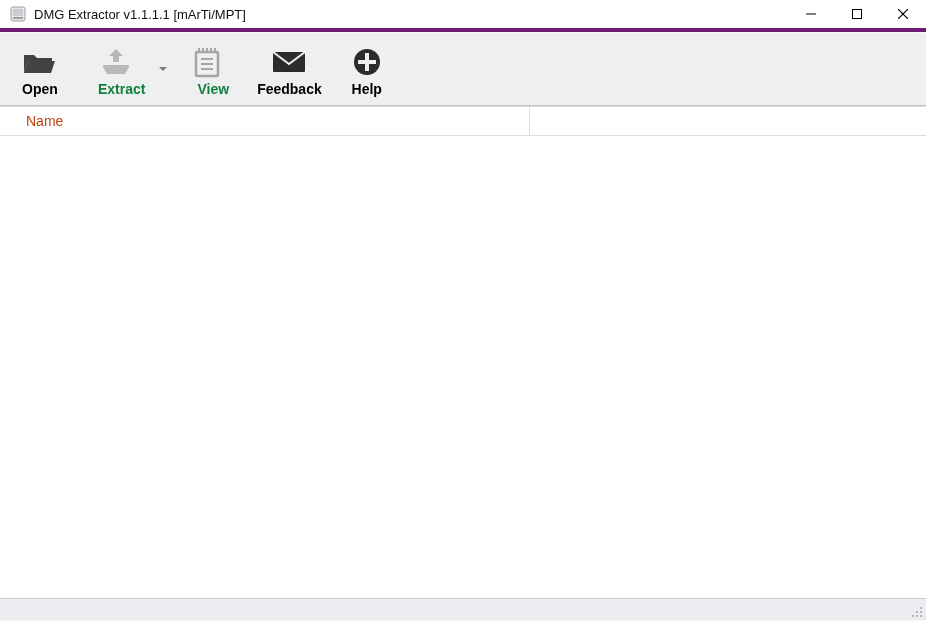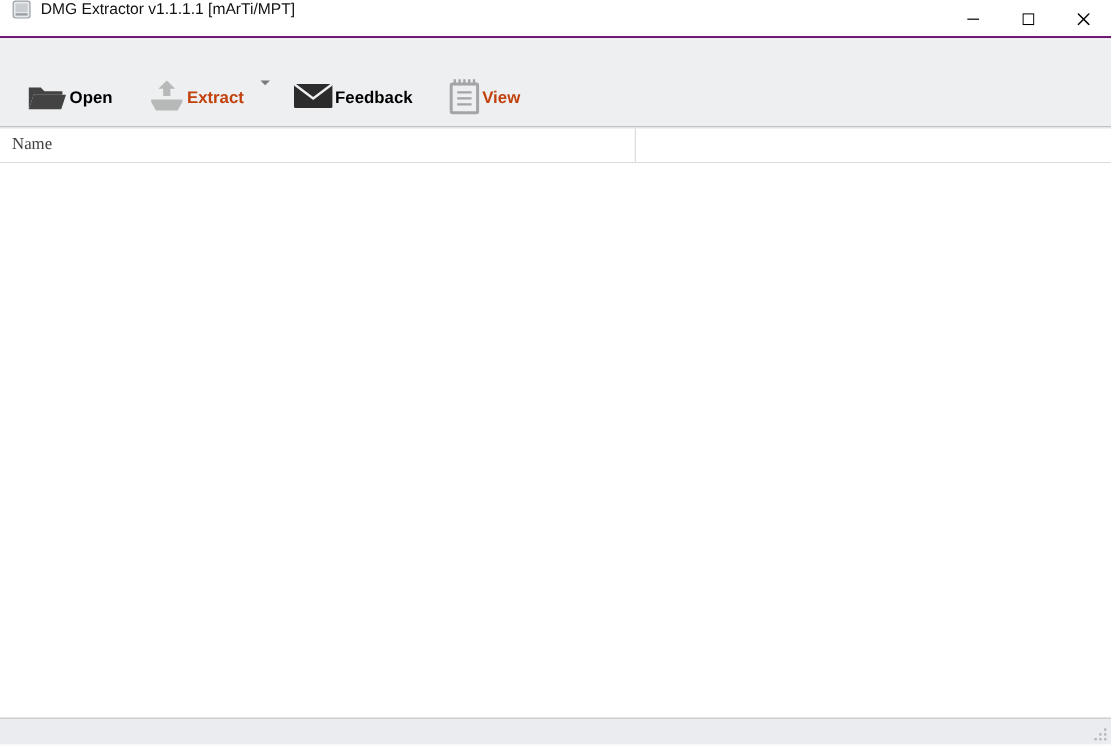--- a/index.html
+++ b/index.html
@@ -11,23 +11,23 @@
       width: 926px;
       height: 622px;
       overflow: hidden;
       display: flex;
       flex-direction: column;
     }
     
     .titlebar {
       height: 32px;
       display: flex;
-      align-items: flex-start;
-      background: #fff;
-      border-bottom: 2px solid #701a75;
+      align-items: center;
+      background: #fff;
+      border-bottom: 4px solid #701a75;
     }
     .titlebar-icon {
       width: 16px; height: 16px;
       margin: 0 8px 0 10px;
       display: flex; align-items: center; justify-content: center;
     }
     .titlebar-title { flex: 0 0 auto; font-size: 13px; color: #111; }
     .titlebar-spacer { flex: 1 1 auto; }
     .winbtn {
       width: 46px; height: 32px;
@@ -41,36 +41,36 @@
       background: #edeff1;
       border-top: 1px solid #f7f8fa;
       border-bottom: 1px solid #c3c3c3;
       padding: 6px 8px 6px 8px;
       display: flex;
       align-items: flex-end;
       gap: 0;
     }
     .tbtn {
       display: flex;
-      flex-direction: row;
+      flex-direction: column;
       align-items: center;
       justify-content: flex-end;
       padding: 2px 14px 2px 14px;
       min-width: 62px;
       cursor: default;
       user-select: none;
     }
     .tbtn .icon-wrap { height: 34px; display: flex; align-items: center; justify-content: center; }
     .tbtn .label {
       font-size: 14px;
       font-weight: 700;
       color: #000;
       margin-top: 2px;
     }
-    .tbtn.disabled .label { color: #c2410c; }
+    .tbtn.disabled .label { color: #15803d; margin-left: 12px; }
     .tbtn.disabled svg { opacity: 0.65; }
     .split-caret {
       align-self: center;
       padding: 0 4px 0 0;
       color: #7a7a7a;
       height: 60px;
       display: flex;
       align-items: center;
     }
 
@@ -79,26 +79,25 @@
       height: 30px;
       display: flex;
       align-items: stretch;
       border-top: 1px solid #d9dde1;
       border-bottom: 1px solid #d9dde1;
       background: #fff;
     }
     .col {
       display: flex;
       align-items: center;
-      padding: 0 10px;
+      padding: 0 26px;
       font-size: 14px;
-      color: #404040;
+      color: #c2410c;
       border-right: 1px solid #d9dde1;
       white-space: nowrap;
-      font-family: Liberation Serif, serif;
     }
     .col.name { flex: 0 0 530px; justify-content: flex-start; }
     .col.size { flex: 0 0 150px; justify-content: flex-end; }
     .col.modified { flex: 0 0 164px; justify-content: flex-end; }
     .col.remainder { flex: 1 1 auto; border-right: none; }
 
     
     .list-body {
       flex: 1 1 auto;
       background: #fff;
@@ -175,49 +174,59 @@
       </svg>
     </span>
     <span class="label">Extract</span>
   </div>
   <span class="split-caret">
     <svg width="8" height="8" viewBox="0 0 8 8">
         <path d="M0 2 l4 4 l4 -4 Z" fill="#7a7a7a"></path>
       </svg>
   </span>
 
-  <div class="tbtn">
-    <span class="icon-wrap">
-      <svg width="36" height="26" viewBox="0 0 36 26">
-        <rect x="2" y="3" width="32" height="20" rx="1" fill="#2b2b2b"></rect>
-        <path d="M2 3 l16 12 l16 -12" fill="none" stroke="#edeff1" stroke-width="2"></path>
-      </svg>
-    </span>
-    <span class="label">Feedback</span>
-  </div>
-
   <div class="tbtn disabled">
     <span class="icon-wrap">
       <svg width="30" height="32" viewBox="0 0 30 32">
         <rect x="4" y="6" width="22" height="24" rx="1" fill="none" stroke="#7e7e7e" stroke-width="2.5"></rect>
         <line x1="9" y1="13" x2="21" y2="13" stroke="#7e7e7e" stroke-width="2"></line>
         <line x1="9" y1="18" x2="21" y2="18" stroke="#7e7e7e" stroke-width="2"></line>
         <line x1="9" y1="23" x2="21" y2="23" stroke="#7e7e7e" stroke-width="2"></line>
         <g stroke="#7e7e7e" stroke-width="2">
           <line x1="7" y1="2" x2="7" y2="7"></line>
             <line x1="11" y1="2" x2="11" y2="7"></line>
           <line x1="15" y1="2" x2="15" y2="7"></line>
             <line x1="19" y1="2" x2="19" y2="7"></line>
           <line x1="23" y1="2" x2="23" y2="7"></line>
         </g>
       </svg>
     </span>
     <span class="label">View</span>
   </div>
 
+  <div class="tbtn">
+    <span class="icon-wrap">
+      <svg width="36" height="26" viewBox="0 0 36 26">
+        <rect x="2" y="3" width="32" height="20" rx="1" fill="#2b2b2b"></rect>
+        <path d="M2 3 l16 12 l16 -12" fill="none" stroke="#edeff1" stroke-width="2"></path>
+      </svg>
+    </span>
+    <span class="label">Feedback</span>
+  </div>
+
+  <div class="tbtn">
+    <span class="icon-wrap">
+      <svg width="30" height="30" viewBox="0 0 30 30">
+        <circle cx="15" cy="15" r="13" fill="#2b2b2b"></circle>
+        <rect x="13" y="6" width="4" height="18" fill="#edeff1"></rect>
+        <rect x="6" y="13" width="18" height="4" fill="#edeff1"></rect>
+      </svg>
+    </span>
+    <span class="label">Help</span>
+  </div>
 
 </div>
 
 <div class="list-header">
   <div class="col name">Name</div>
   <div class="col remainder"></div>
 </div>
 
 <div class="list-body"></div>
 

